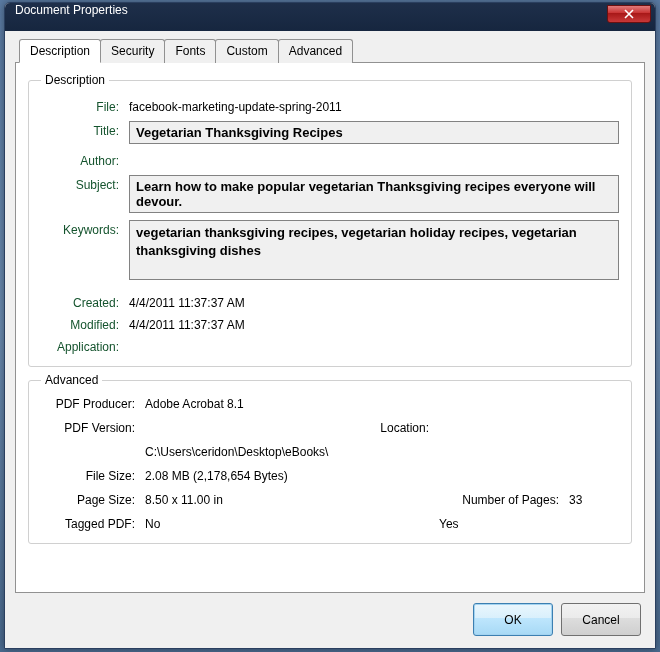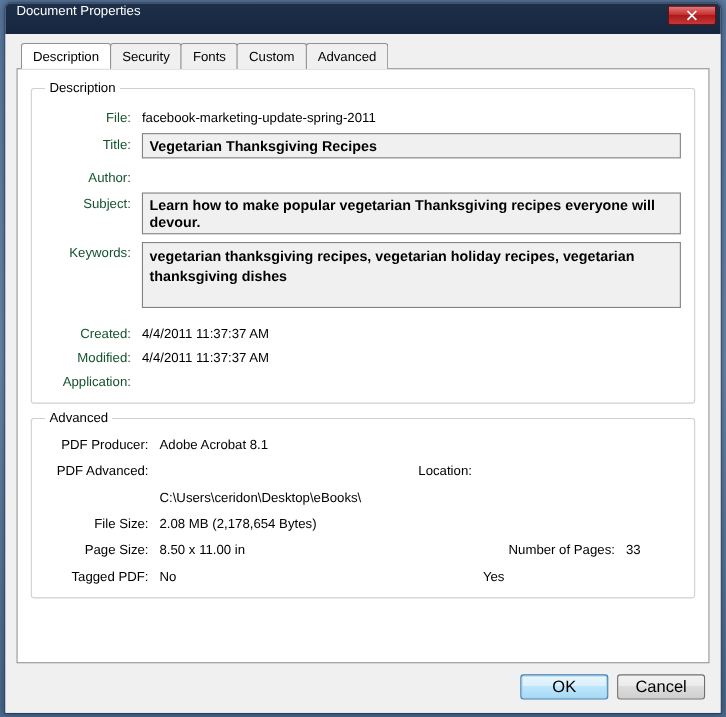--- a/index.html
+++ b/index.html
@@ -137,25 +137,25 @@
   .adv-lbl { text-align: right; padding-right: 10px; }
   .adv-val { }
   .button-row {
     display: flex;
     justify-content: flex-end;
     gap: 8px;
     padding: 10px 4px 2px 4px;
   }
   .btn {
     min-width: 80px;
-    height: 23px;
+    height: 33px;
     border: 1px solid #707070;
     border-radius: 3px;
     background: linear-gradient(180deg, #f2f2f2 0%, #ebebeb 45%, #dddddd 46%, #cfcfcf 100%);
-    font-size: 15px;
+    font-size: 12px;
     display: flex;
     align-items: center;
     justify-content: center;
     cursor: default;
   }
   .btn.ok {
     border: 1px solid #3c7fb1;
     box-shadow: inset 0 0 0 1px #a3d3f0;
     background: linear-gradient(180deg, #eaf6fd 0%, #d9f0fc 45%, #bee6fd 46%, #a7d9f5 100%);
   }
@@ -227,21 +227,21 @@
           <div class="lbl">Application:</div>
         </div>
       </fieldset>
 
       <fieldset class="group">
         <legend>Advanced</legend>
         <div class="adv-grid">
           <div class="adv-lbl">PDF Producer:</div>
           <div class="adv-val" style="grid-column:2/5">Adobe Acrobat 8.1</div>
 
-          <div class="adv-lbl">PDF Advanced:</div>
+          <div class="adv-lbl">PDF Version:</div>
 
           <div class="adv-lbl">Location:</div>
           <div class="adv-val" style="grid-column:2/5">C:\Users\ceridon\Desktop\eBooks\</div>
 
           <div class="adv-lbl">File Size:</div>
           <div class="adv-val" style="grid-column:2/5">2.08 MB (2,178,654 Bytes)</div>
 
           <div class="adv-lbl">Page Size:</div>
           <div class="adv-val">8.50 x 11.00 in</div>
           <div class="adv-lbl">Number of Pages:</div>

